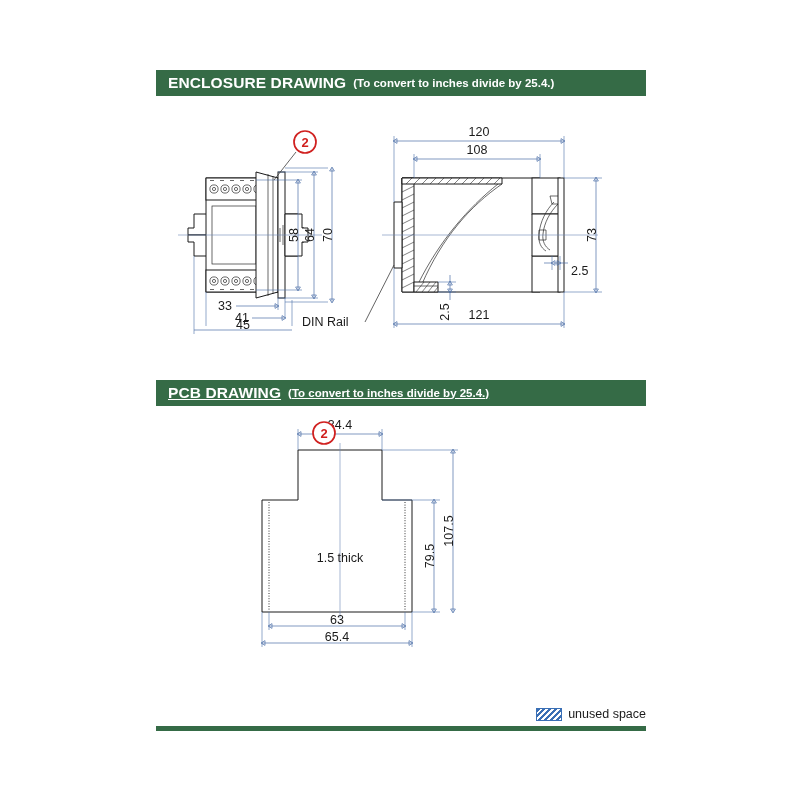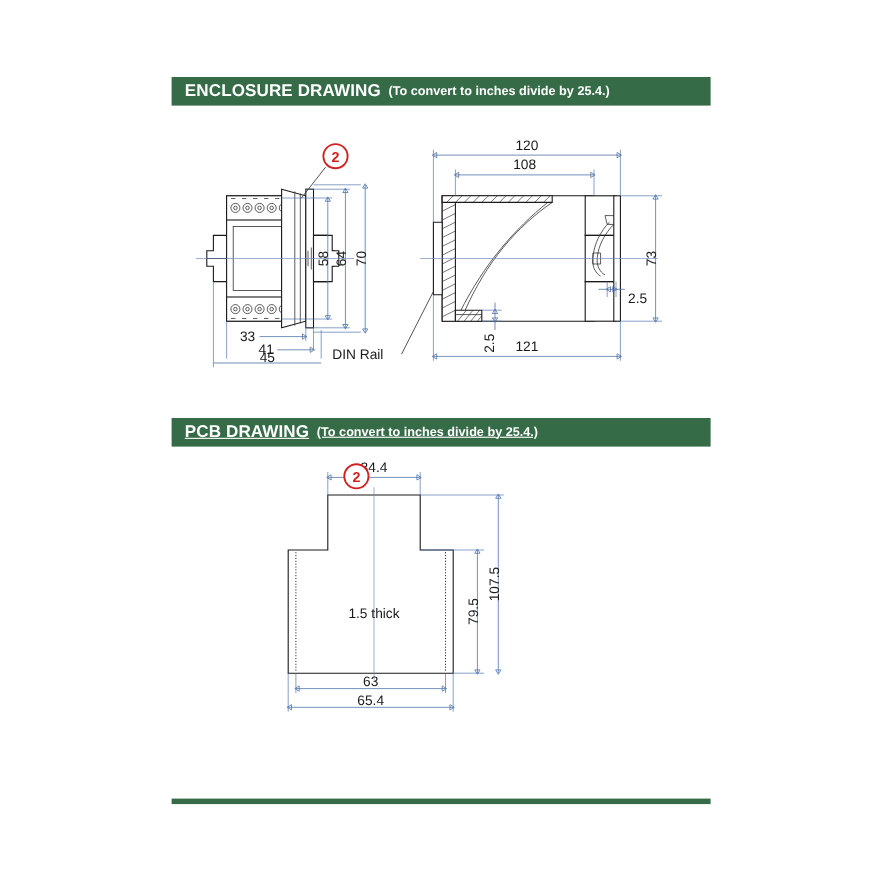--- a/index.html
+++ b/index.html
@@ -449,15 +449,19 @@
     </g>
 
     <text class="labeltext" x="190" y="147" text-anchor="middle">1.5 thick</text>
 
     <g>
       <circle class="callout-circ" cx="174" cy="18" r="11"></circle>
       <text class="callout-text" x="174" y="23">2</text>
     </g>
   </svg>
 
+  <div id="footer-legend">
+    <span class="swatch"></span>
+    <span class="legend-label">unused space</span>
+  </div>
   <div id="footer-rule"></div>
 
 </div>
 
 </body></html>

